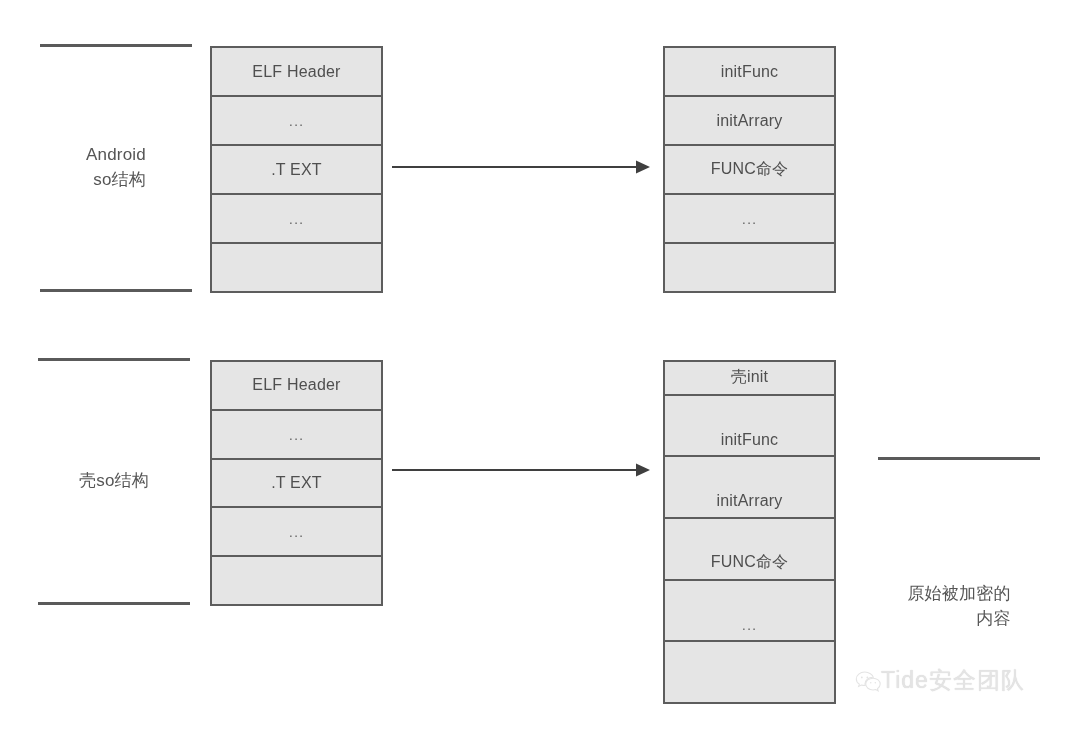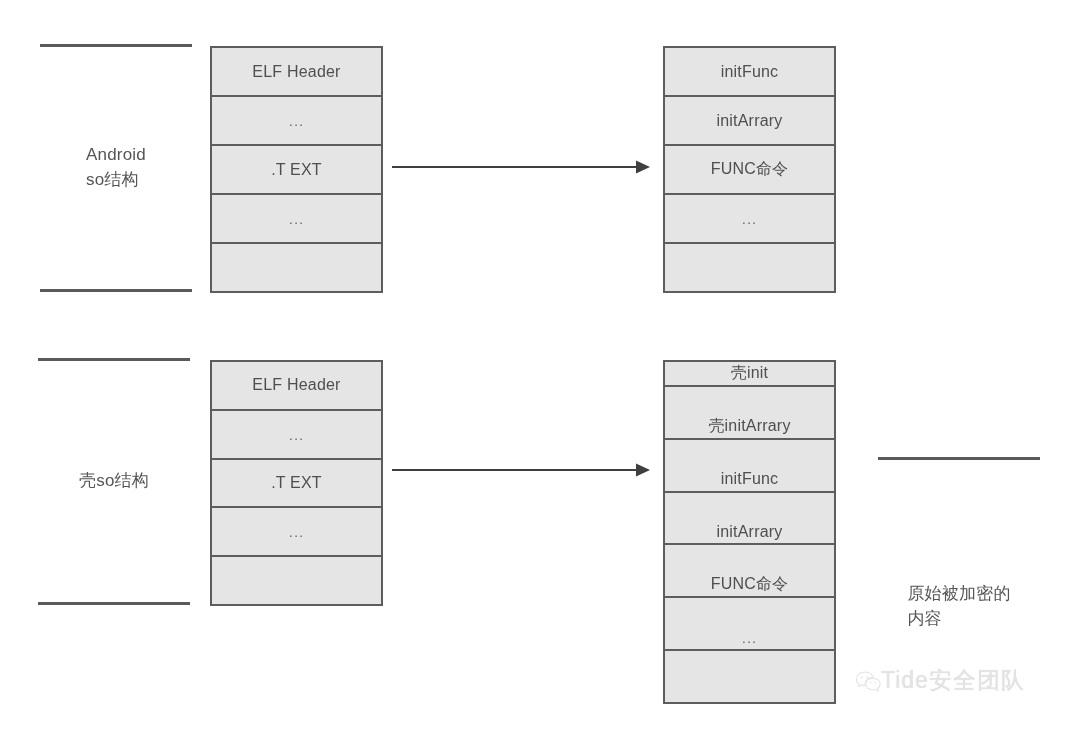--- a/index.html
+++ b/index.html
@@ -32,21 +32,21 @@
     height: 3px;
     background: #5a5a5a;
     width: 100%;
     flex: 0 0 auto;
   }
   .bracket .bracket-label {
     flex: 1 1 auto;
     display: flex;
     align-items: center;
     justify-content: center;
-    text-align: left;
+    text-align: right;
     font-size: 17px;
     line-height: 1.45;
     color: #555555;
     white-space: pre-line;
     letter-spacing: 0.2px;
   }
 
   
   .stack {
     position: absolute;
@@ -161,21 +161,20 @@
 
   <div class="arrow" style="left:392px; top:461px; width:258px;">
     <svg width="258" height="18" viewBox="0 0 258 18" aria-hidden="true">
       <line x1="0" y1="9" x2="244" y2="9" stroke="#3f3f3f" stroke-width="2.2"></line>
       <polygon points="244,2.5 258,9 244,15.5" fill="#3f3f3f"></polygon>
     </svg>
   </div>
 
   <div class="stack" style="left:663px; top:360px; width:173px; height:344px;gap:28px;">
     <div class="row">壳init</div>
-    <div class="row">壳initArrary</div>
     <div class="row">initFunc</div>
     <div class="row">initArrary</div>
     <div class="row">FUNC命令</div>
     <div class="row ellipsis">...</div>
     <div class="row blank"></div>
   </div>
 
   <div class="bracket" style="left:878px; top:457px; width:162px; height:300px;gap:48px;">
     <div class="rule"></div>
     <div class="bracket-label">原始被加密的

